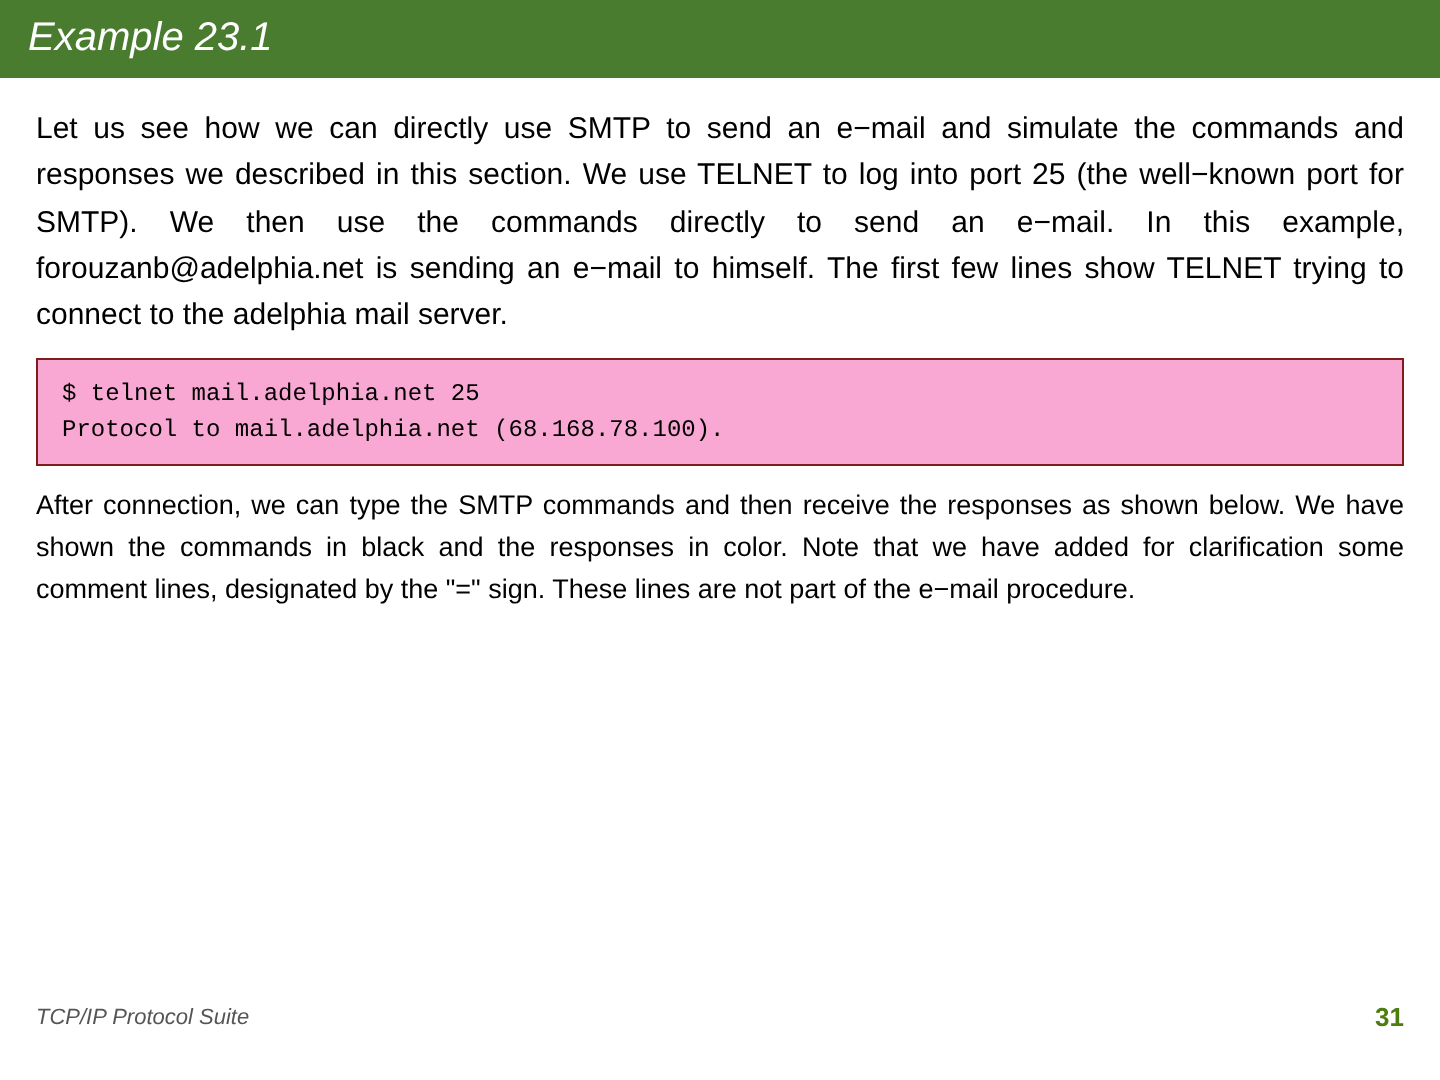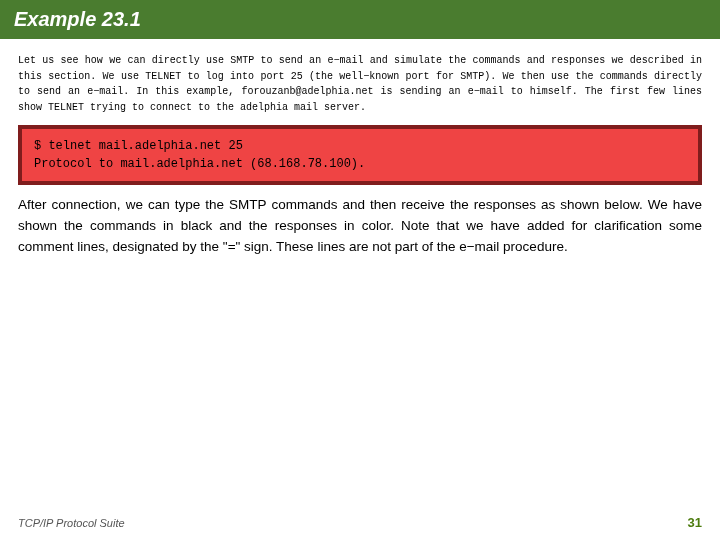--- a/index.html
+++ b/index.html
@@ -19,58 +19,58 @@
     .header {
       background: #4a7c2f;
       padding: 8px 14px;
       display: flex;
       align-items: center;
     }
 
     .header-title {
       color: #ffffff;
       font-size: 20px;
-      font-weight: bold;
+      font-weight: normal;
       font-style: italic;
     }
 
     .content {
       padding: 14px 18px 10px 18px;
     }
 
     .body-text {
-      font-size: 10px;
+      font-size: 15px;
       line-height: 1.55;
       text-align: justify;
       color: #000000;
-      font-family: Liberation Mono, monospace;
+      font-family: Liberation Sans, sans-serif;
     }
 
     .code-block {
-      background: #ef4444;
-      border: 4px solid #7f1d1d;
+      background: #f9a8d4;
+      border: 1px solid #7f1d1d;
       padding: 8px 12px;
       margin: 10px 0;
       font-family: 'Courier New', Courier, monospace;
       font-size: 12px;
       line-height: 1.5;
       color: #000000;
     }
 
     .after-text {
       font-size: 13.5px;
       line-height: 1.55;
       text-align: justify;
       color: #000000;
       font-family: Arial, sans-serif;
     }
 
     .footer {
       position: absolute;
-      bottom: 10px;
+      bottom: 24px;
       left: 18px;
       right: 18px;
       display: flex;
       justify-content: space-between;
       align-items: center;
     }
 
     .footer-left {
       font-size: 11px;
       color: #555555;

